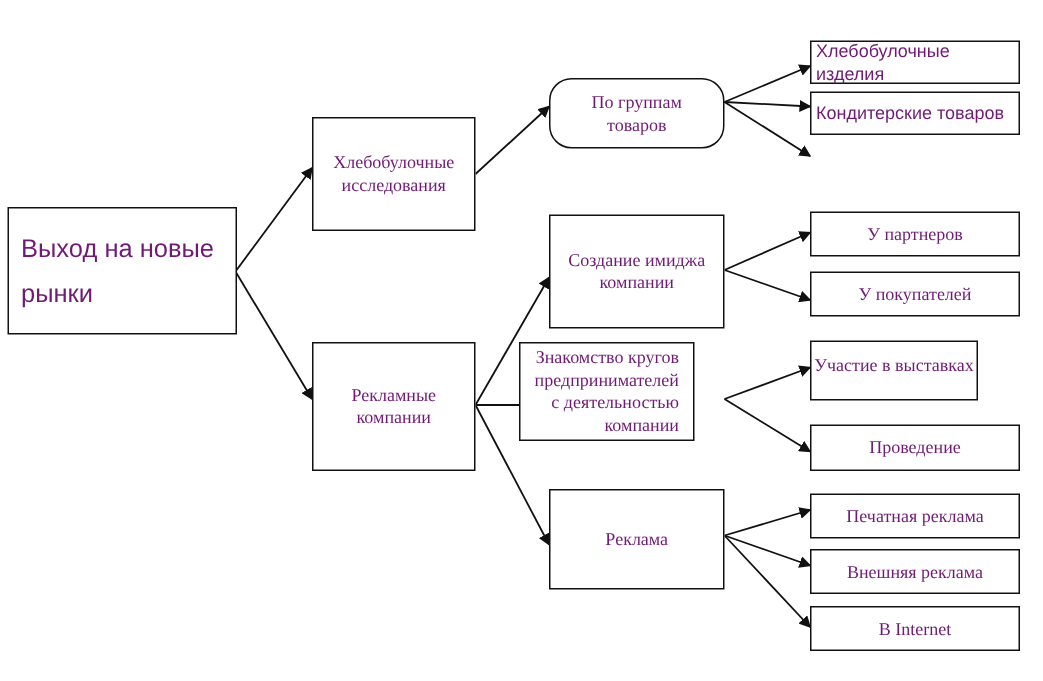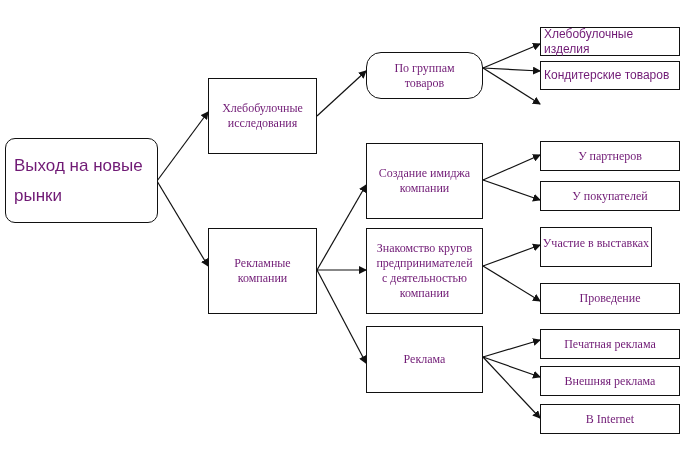--- a/index.html
+++ b/index.html
@@ -2,21 +2,21 @@
 <html><head>
 <meta charset="utf-8">
 <style>
   html, body { margin:0; padding:0; background:#ffffff; }
   #canvas { position:relative; width:695px; height:454px; background:#fff; overflow:hidden; }
   svg#edges { position:absolute; left:0; top:0; }
   .box { position:absolute; box-sizing:border-box; border:1.5px solid #111; background:#fff;
          display:flex; align-items:center; justify-content:center; text-align:center; color:#701a75; }
   .serif { font-family:"Liberation Serif", serif; font-size:12px; line-height:15px; }
   .sans { font-family:"Liberation Sans", sans-serif; font-size:12px; line-height:15px; }
-  .root { font-family:"Liberation Sans", sans-serif; font-size:17px; line-height:30px; justify-content:flex-start; text-align:left; padding-left:8px;border-radius:10px; }
+  .root { font-family:"Liberation Sans", sans-serif; font-size:17px; line-height:30px; justify-content:flex-start; text-align:left; padding-left:8px; }
   .leftalign { justify-content:flex-start; text-align:left; padding-left:3px; }
 </style>
 </head>
 <body>
 
 <div id="canvas">
   <svg id="edges" width="695" height="454">
     <defs>
       <marker id="arr" markerWidth="8" markerHeight="8" refX="7" refY="4" orient="auto" markerUnits="userSpaceOnUse">
         <path d="M0,0 L8,4 L0,8 z" fill="#111"></path>
@@ -65,21 +65,21 @@
         <div>По группам</div>
         <div>товаров</div>
       </div>
   </div>
   <div class="box serif" style="left:366px;top:143px;width:117px;height:76px;">
     <div>
         <div>Создание имиджа</div>
         <div>компании</div>
       </div>
   </div>
-  <div class="box serif" style="left:366px;top:228px;width:117px;height:86px;">
+  <div class="box serif" style="left:346px;top:228px;width:117px;height:66px;text-align:right;">
     <div>
         <div>Знакомство кругов</div>
         <div>предпринимателей</div>
         <div>с деятельностью</div>
         <div>компании</div>
       </div>
   </div>
   <div class="box serif" style="left:366px;top:326px;width:117px;height:67px;">
     <div>Реклама</div>
   </div>

